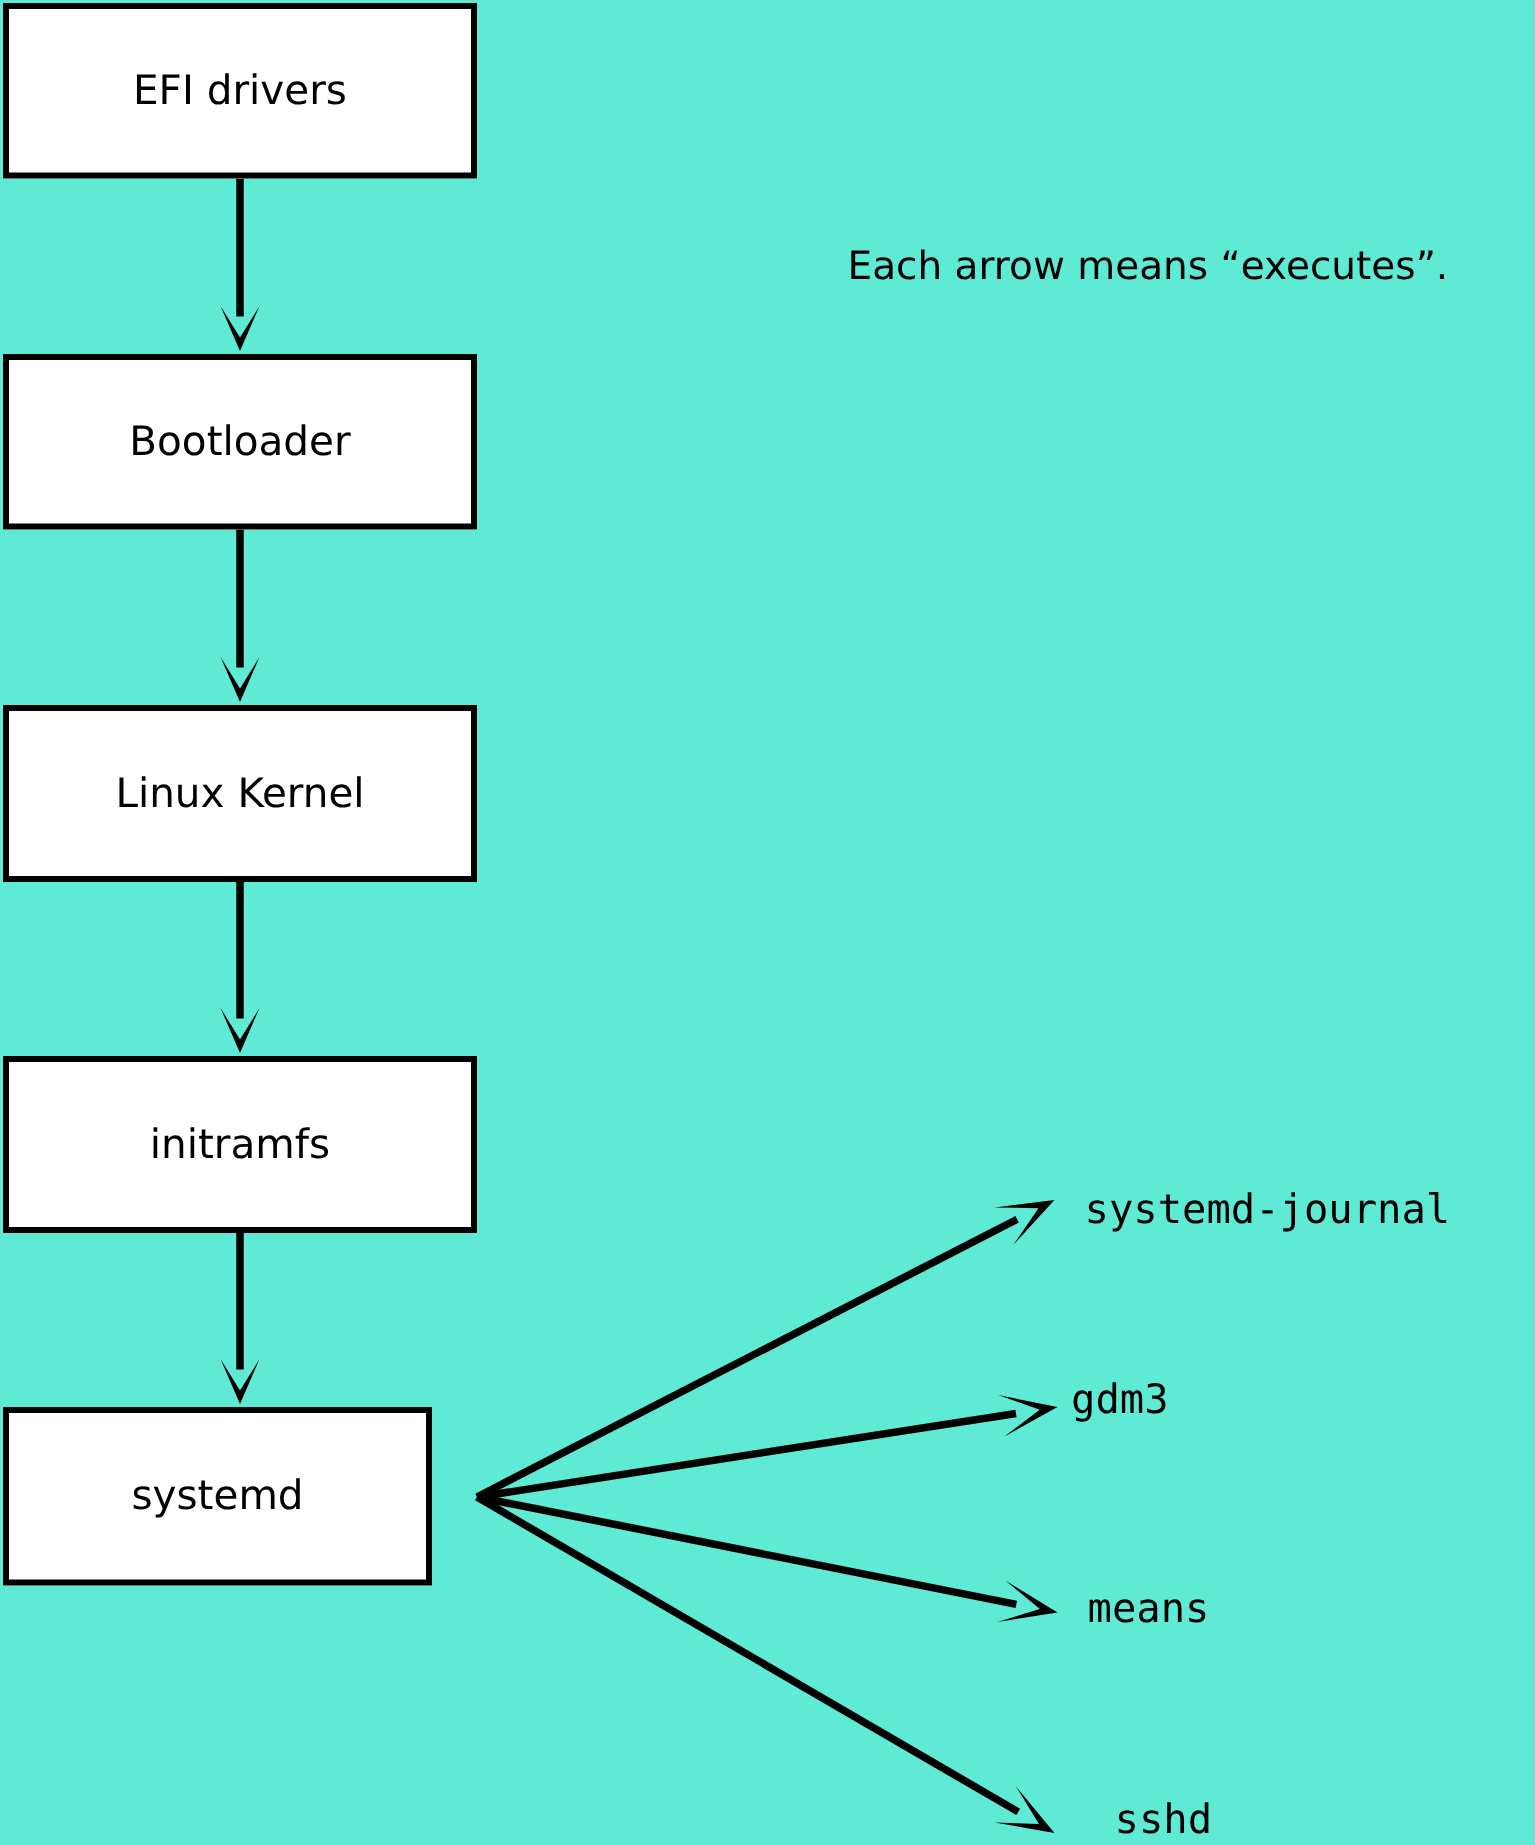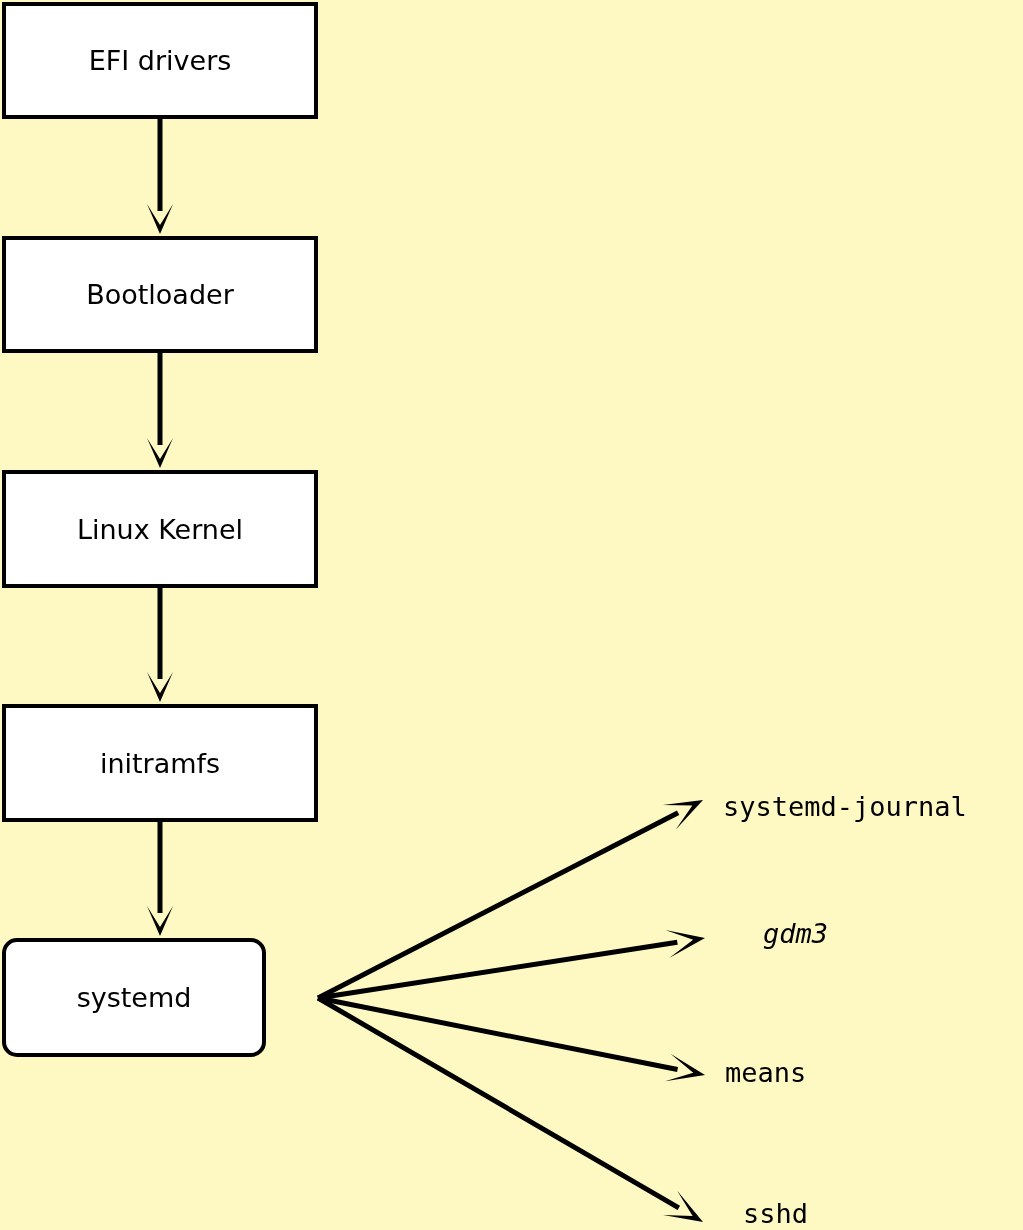--- a/index.html
+++ b/index.html
@@ -8,21 +8,21 @@
     background: #ffffff;
   }
   body {
     font-family: "DejaVu Sans", sans-serif;
     color: #000000;
   }
   #canvas {
     position: relative;
     width: 1023px;
     height: 1230px;
-    background: #fef9c3;
+    background: #5eead4;
     overflow: hidden;
   }
   #diagram-svg {
     position: absolute;
     left: 0;
     top: 0;
     width: 1023px;
     height: 1230px;
   }
   .node-box {
@@ -93,26 +93,27 @@
   </div>
 
   <div class="node-box" style="left:2px; top:470px; width:316px; height:118px;">
     <span class="node-label">Linux Kernel</span>
   </div>
 
   <div class="node-box" style="left:2px; top:704px; width:316px; height:118px;">
     <span class="node-label">initramfs</span>
   </div>
 
-  <div class="node-box" style="left:2px; top:938px; width:264px; height:119px;border-radius:15px;">
+  <div class="node-box" style="left:2px; top:938px; width:286px; height:119px;">
     <span class="node-label">systemd</span>
   </div>
 
+  <div class="note-text" style="left:565px; top:163px;">Each arrow means “executes”.</div>
 
   <div class="leaf-label" style="left:723px; top:777px;margin-top:14px;">systemd-journal</div>
 
-  <div class="leaf-label" style="left:763px; top:918px;font-style:italic;">gdm3</div>
+  <div class="leaf-label" style="left:714px; top:918px;">gdm3</div>
 
   <div class="leaf-label" style="left:725px; top:1057px;">means</div>
 
   <div class="leaf-label" style="left:715px; top:1198px;margin-left:28px;">sshd</div>
 
 </div>
 
 </body></html>

